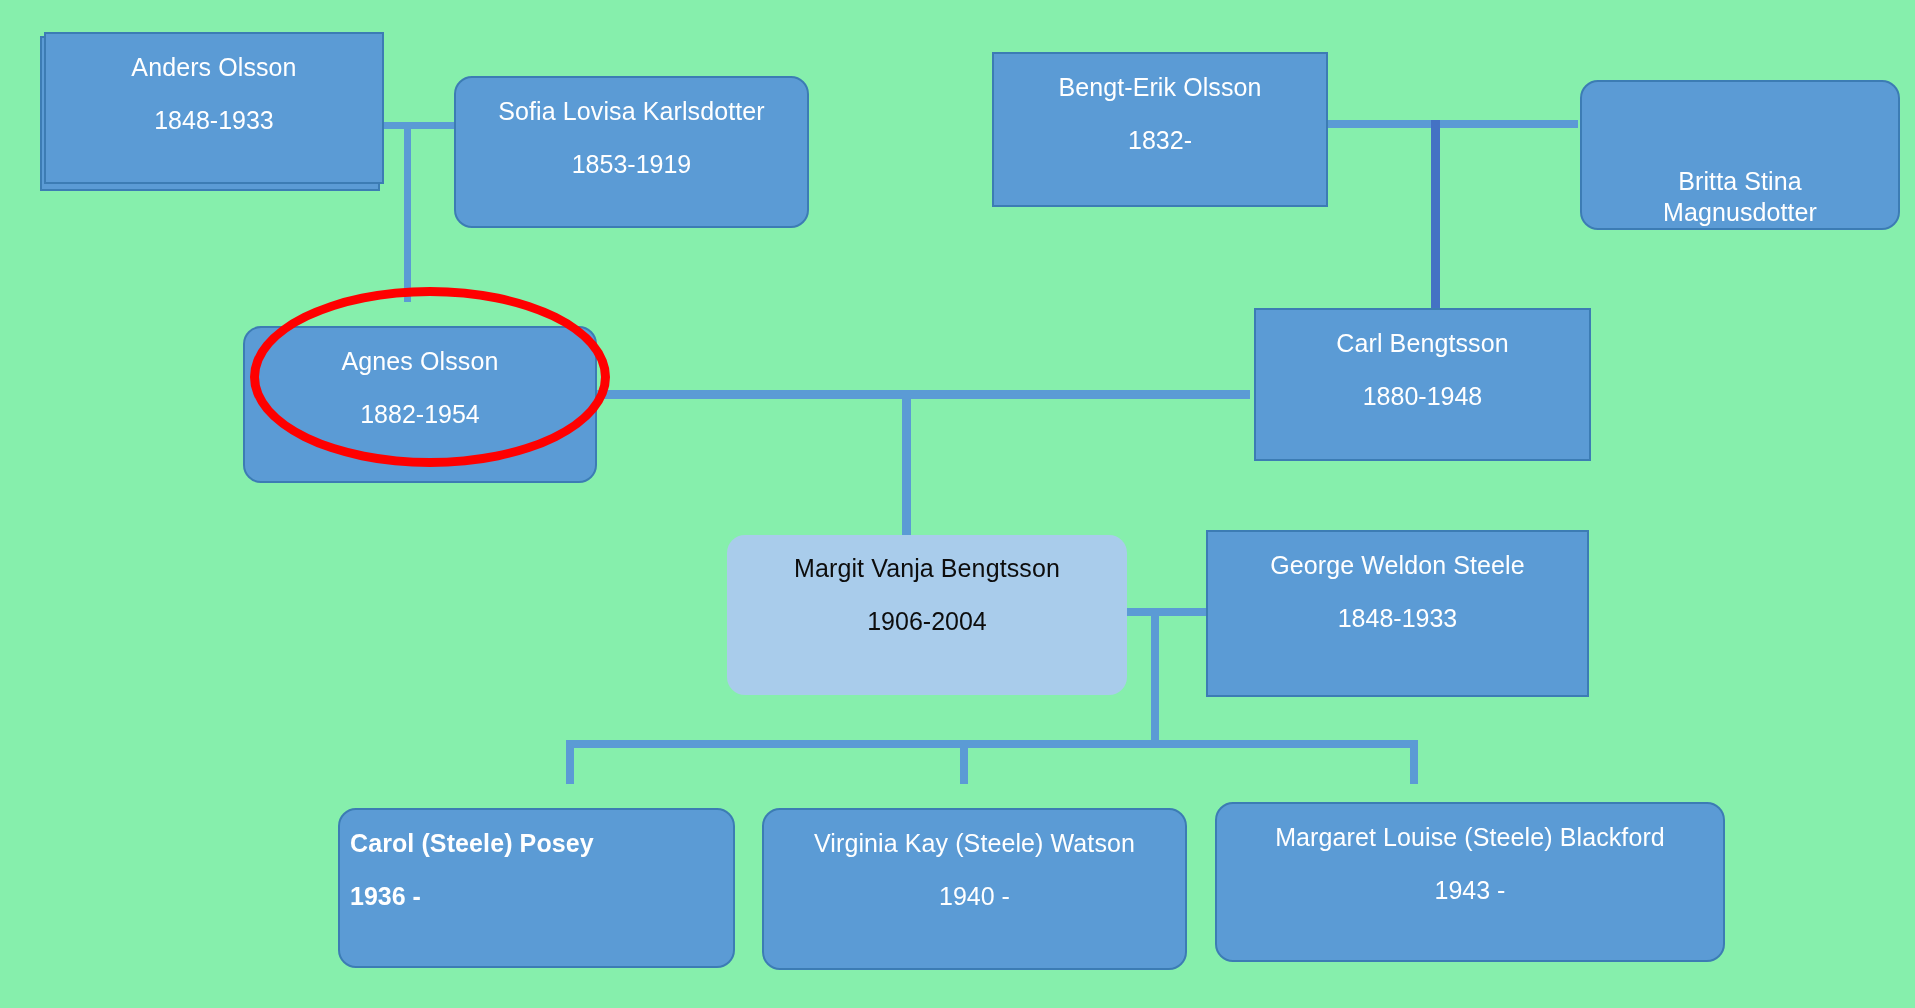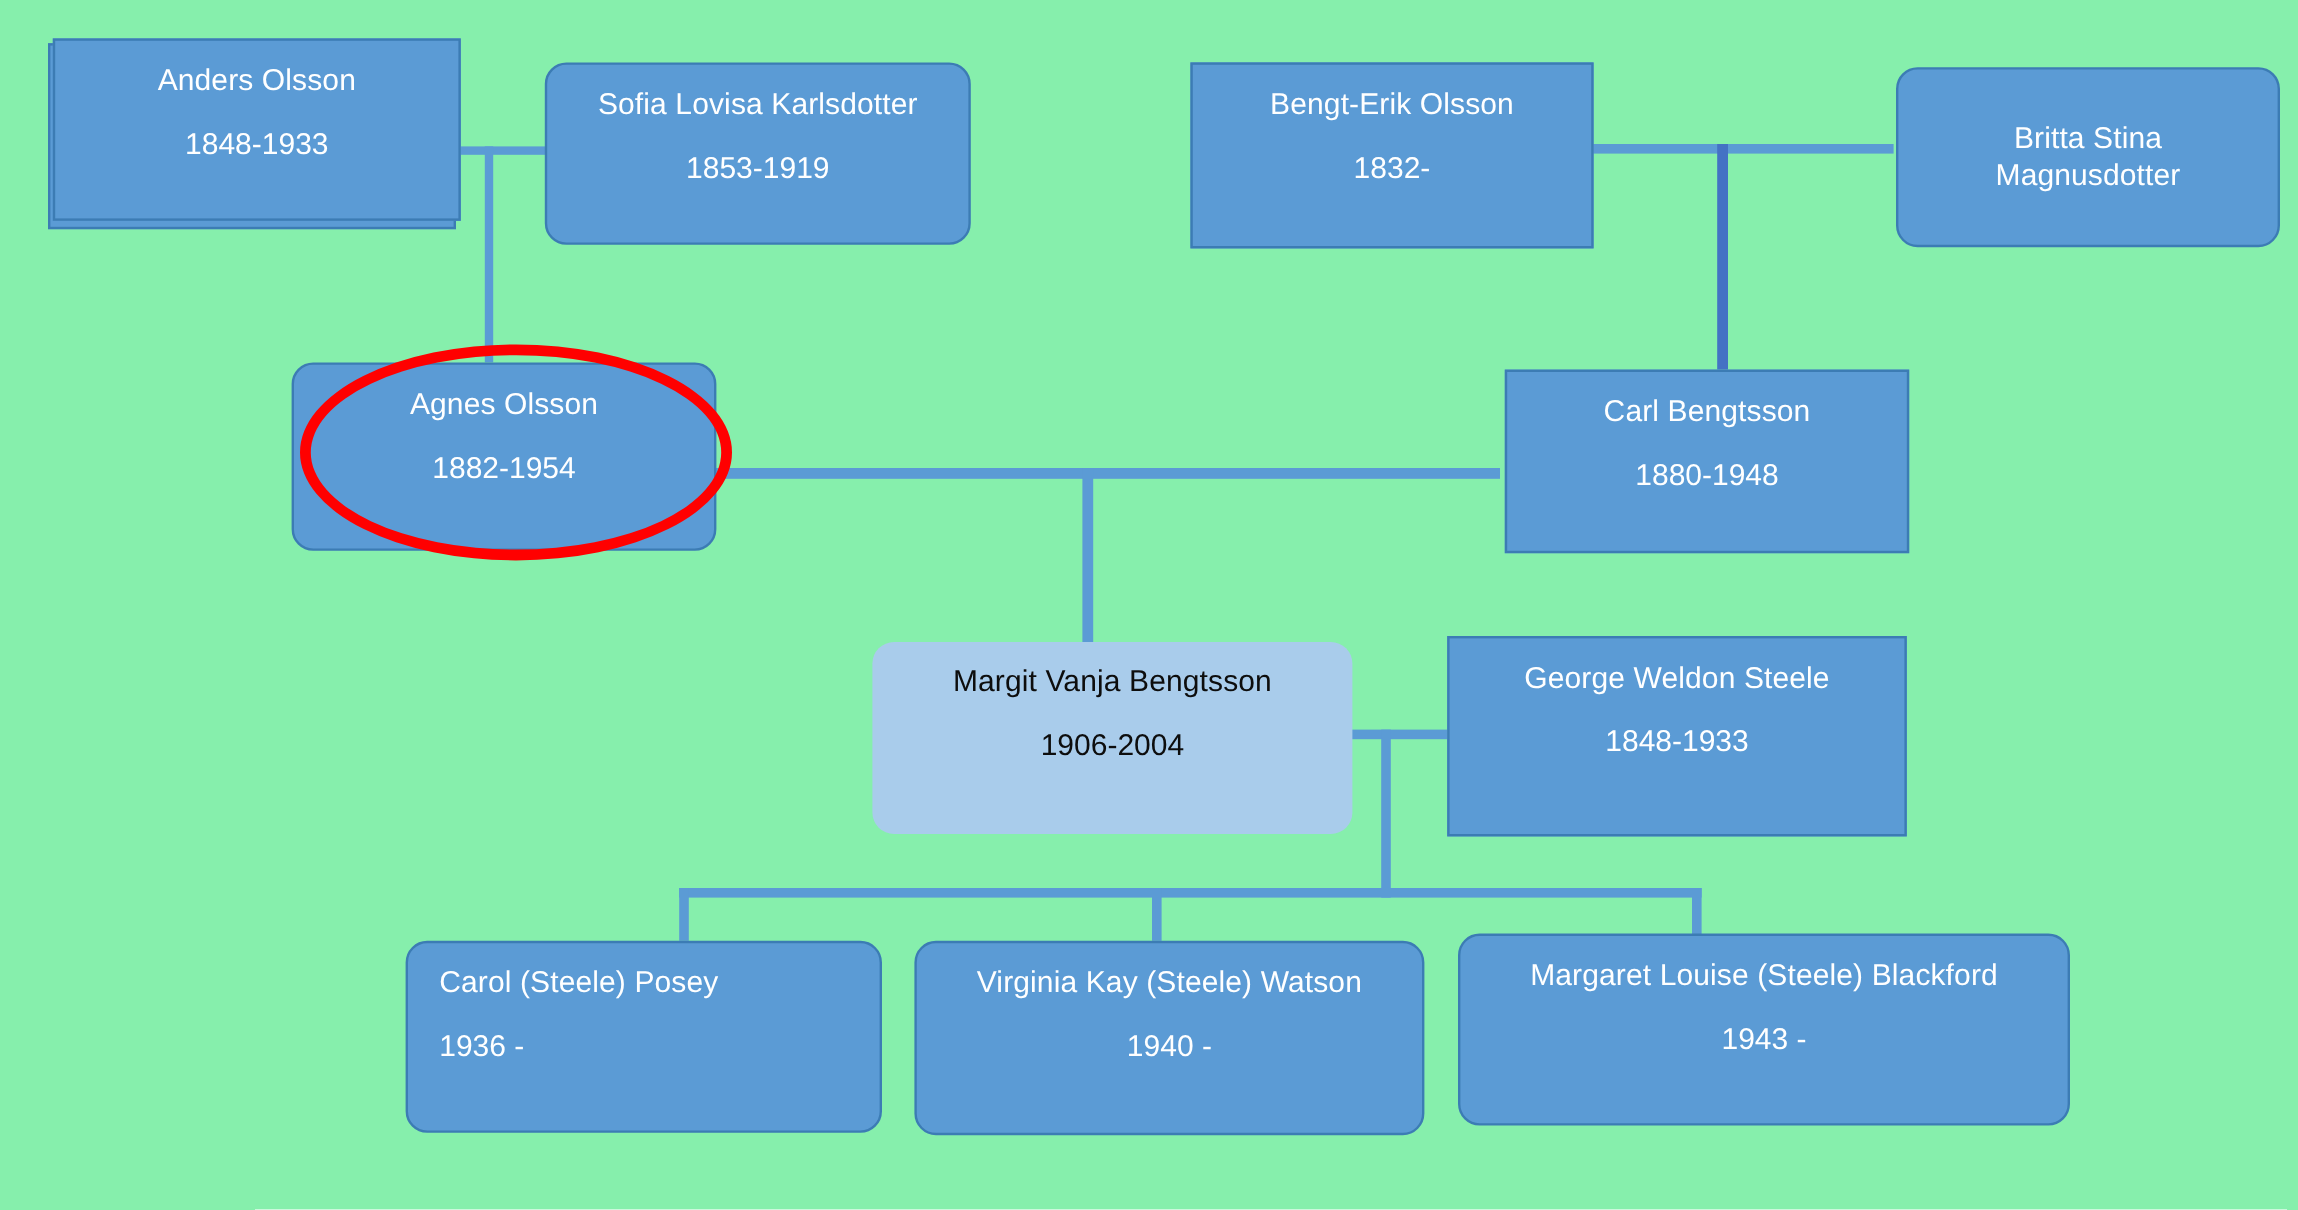--- a/index.html
+++ b/index.html
@@ -36,20 +36,21 @@
     align-items: center;
     justify-content: flex-start;
     background: #5B9BD5;
     border: 2px solid #3C7CB4;
     color: #ffffff;
     text-align: center;
     padding-top: 18px;
   }
   .node.rounded {
     border-radius: 18px;
+    margin-top: 24px;
   }
   .node.square {
     border-radius: 0;
   }
   .node.light {
     background: #A9CCEB;
     border: none;
     color: #0d0d0d;
     border-radius: 18px;
   }
@@ -64,22 +65,23 @@
     line-height: 31px;
     margin-top: 22px;
   }
   .node.two-line-name .dt {
     margin-top: 0;
   }
 
   
   .node.leftish {
     align-items: flex-start;
-    padding-left: 26px;
+    padding-left: 10px;
     text-align: right;
+    font-weight: bold;
   }
 
   
   .plate {
     position: absolute;
     background: #5B9BD5;
     border: 2px solid #3C7CB4;
     box-sizing: border-box;
   }
 
@@ -132,21 +134,21 @@
   <div class="node rounded" style="left:454px; top:52px; width:355px; height:152px;">
     <div class="nm">Sofia Lovisa Karlsdotter</div>
     <div class="dt">1853-1919</div>
   </div>
 
   <div class="node square" style="left:992px; top:52px; width:336px; height:155px;">
     <div class="nm">Bengt-Erik Olsson</div>
     <div class="dt">1832-</div>
   </div>
 
-  <div class="node rounded two-line-name" style="left:1580px; top:56px; width:320px; height:150px; justify-content:center; padding-top:0;">
+  <div class="node rounded two-line-name" style="left:1580px; top:56px; width:320px; height:150px; justify-content:flex-end; padding-top:0;">
     <div class="nm">Britta Stina
 Magnusdotter</div>
     <div class="dt"></div>
   </div>
 
   <div class="node rounded" style="left:243px; top:302px; width:354px; height:157px;align-items:center;">
     <div class="nm">Agnes Olsson</div>
     <div class="dt">1882-1954</div>
   </div>
 

